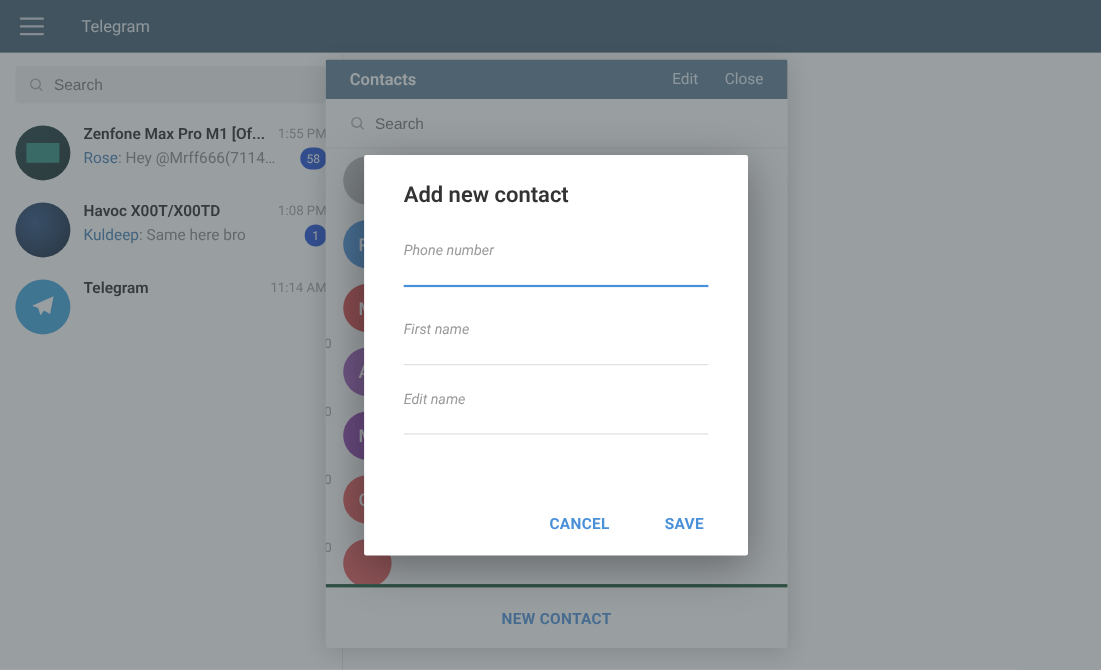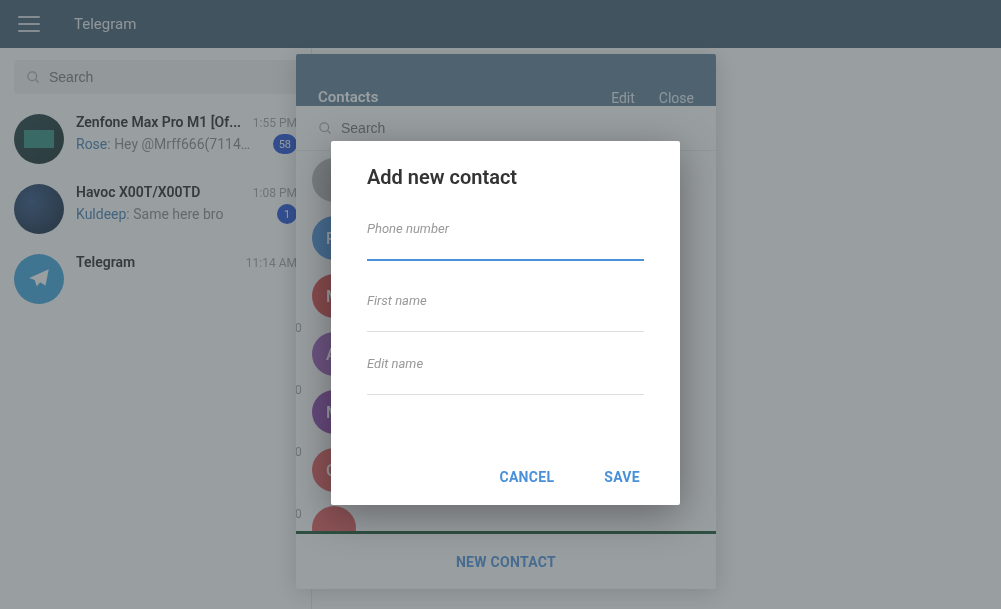--- a/index.html
+++ b/index.html
@@ -83,21 +83,21 @@
       margin-right: 12px;
       background: #333;
       display: flex;
       align-items: center;
       justify-content: center;
     }
     .chat-content { flex: 1; min-width: 0; }
     .chat-top {
       display: flex;
       justify-content: space-between;
-      align-items: flex-end;
+      align-items: flex-start;
     }
     .chat-title {
       font-weight: 600;
       font-size: 14px;
       color: #222;
       white-space: nowrap;
       overflow: hidden;
       text-overflow: ellipsis;
       max-width: 170px;
     }
@@ -150,25 +150,25 @@
       width: 420px;
       height: 535px;
       background: #fff;
       box-shadow: 0 4px 24px rgba(0,0,0,0.2);
       border-radius: 2px;
       overflow: hidden;
       display: flex;
       flex-direction: column;
     }
     .contacts-header {
-      height: 52px;
+      height: 36px;
       background: #5a7d91;
       color: #fff;
       display: flex;
-      align-items: flex-end;
+      align-items: center;
       padding: 0 22px;
     }
     .contacts-title { font-weight: 600; font-size: 15px; flex: 1;}
     .contacts-edit, .contacts-close {
       font-size: 14px;
       margin-left: 24px;
       cursor: pointer;
       color: #e5eef3;
     }
     .contacts-search {

